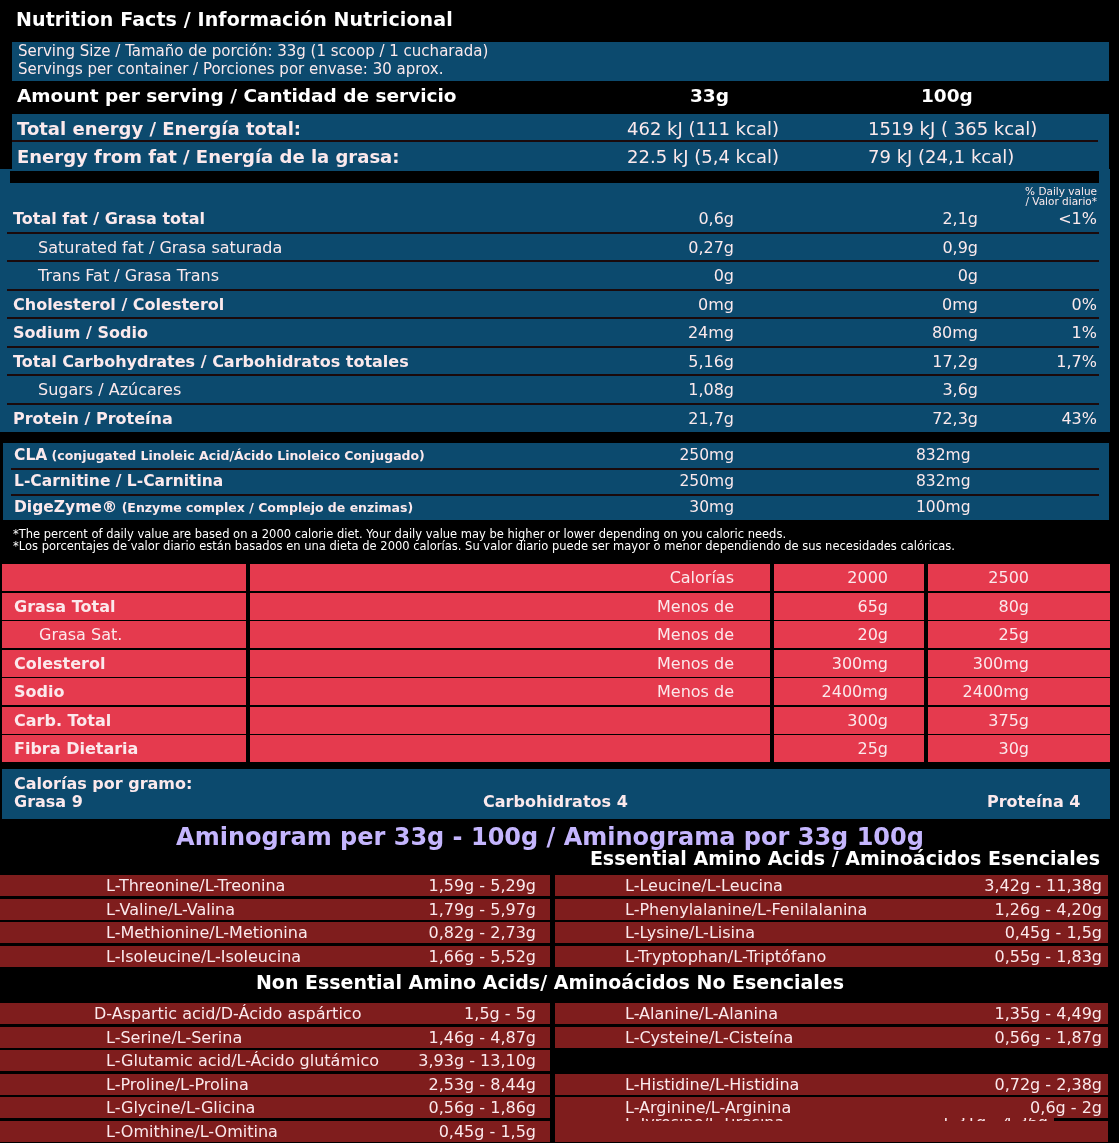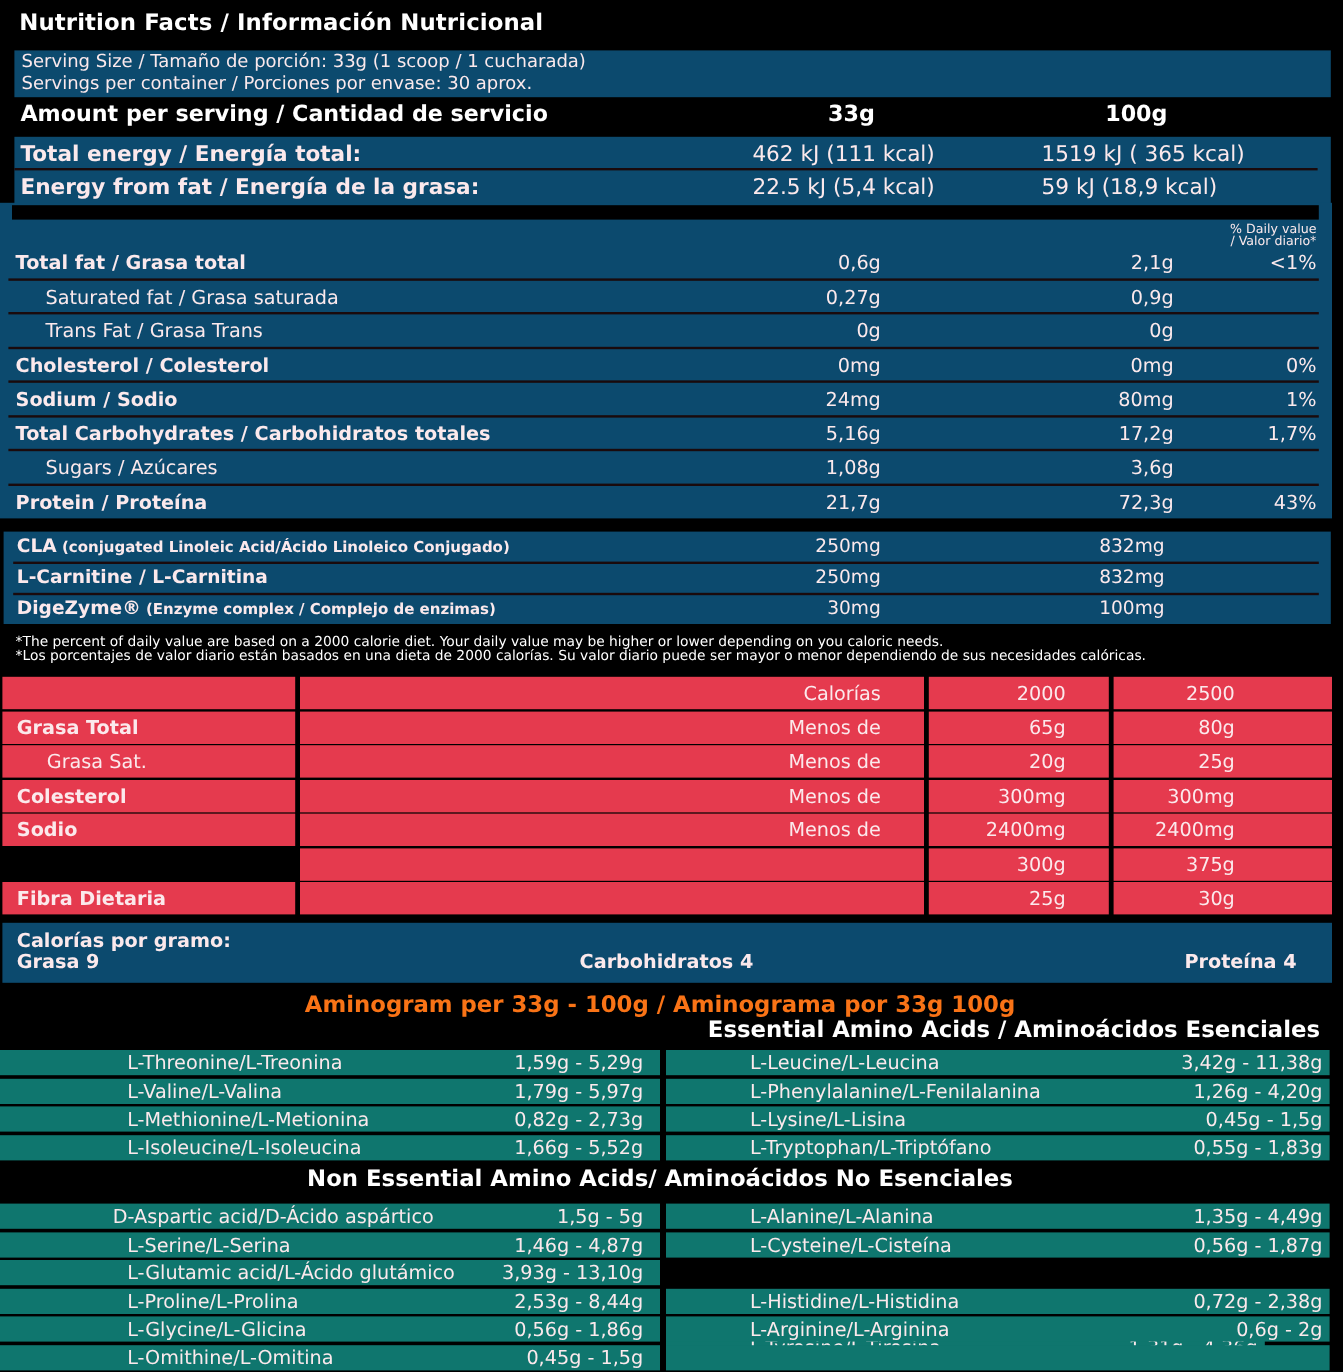--- a/index.html
+++ b/index.html
@@ -61,25 +61,25 @@
   .dcell .t { position: absolute; top: 4px; }
 
   
   #cpg { left: 2px; top: 769px; width: 1108px; height: 50px; font-size: 16px; font-weight: bold; }
   #cpg .t1 { position: absolute; left: 12px; top: 5px; }
   #cpg .t2 { position: absolute; left: 12px; top: 23px; }
   #cpg .t3 { position: absolute; left: 481px; top: 23px; }
   #cpg .t4 { position: absolute; left: 985px; top: 23px; }
 
   
-  #amino-h1 { left: 0; width: 1100px; top: 827px; text-align: center; font-size: 19px; font-weight: bold; color: #f97316; line-height: 21px; }
+  #amino-h1 { left: 0; width: 1100px; top: 827px; text-align: center; font-size: 24px; font-weight: bold; color: #c4b5fd; line-height: 21px; }
   #amino-h2 { left: 0; width: 1100px; top: 848px; text-align: right; font-size: 19px; font-weight: bold; color: #fff; line-height: 21px; }
   #amino-h3 { left: 0; width: 1100px; top: 972px; text-align: center; font-size: 19px; font-weight: bold; color: #fff; line-height: 21px; }
 
-  .arow { position: absolute; height: 21px; background: #0f766e; font-size: 16px; }
+  .arow { position: absolute; height: 21px; background: #7f1d1d; font-size: 16px; }
   .arow .n { position: absolute; top: 1px; }
   .arow .v { position: absolute; top: 1px; }
 </style>
 </head>
 <body>
 
 <div id="title" class="abs">Nutrition Facts / Información Nutricional</div>
 
 <div id="serving" class="abs red">
   <div class="l1">Serving Size / Tamaño de porción: 33g (1 scoop / 1 cucharada)</div>
@@ -92,21 +92,21 @@
 
 <div id="energy" class="abs red">
   <div class="erow" style="top:0">
     <span class="lab">Total energy / Energía total:</span>
     <span class="v33">462 kJ (111 kcal)</span>
     <span class="v100">1519 kJ ( 365 kcal)</span>
   </div>
   <div class="erow" style="top:28px">
     <span class="lab">Energy from fat / Energía de la grasa:</span>
     <span class="v33">22.5 kJ (5,4 kcal)</span>
-    <span class="v100">59  kJ (18,9 kcal)</span>
+    <span class="v100">79  kJ (24,1 kcal)</span>
   </div>
 </div>
 <div id="energy-div" class="abs"></div>
 
 <div id="nutr" class="abs red"></div>
 <div id="nutr-bar" class="abs"></div>
 <div id="dv-head" class="abs">
   <div>% Daily value</div>
   <div>/ Valor diario*</div>
 </div>
@@ -258,20 +258,23 @@
         <span class="t" style="right:36px">Menos de</span>
       </div>
       <div class="dcell" style="left:772px;width:150px">
         <span class="t" style="right:36px">2400mg</span>
       </div>
       <div class="dcell" style="left:926px;width:182px">
         <span class="t" style="right:81px">2400mg</span>
       </div>
     </div>
     <div class="drow" style="top:142.5px">
+      <div class="dcell" style="left:0px;width:244px">
+        <span class="t" style="left:12px;font-weight:bold">Carb. Total</span>
+      </div>
       <div class="dcell" style="left:248px;width:520px">
         <span class="t" style="right:36px"></span>
       </div>
       <div class="dcell" style="left:772px;width:150px">
         <span class="t" style="right:36px">300g</span>
       </div>
       <div class="dcell" style="left:926px;width:182px">
         <span class="t" style="right:81px">375g</span>
       </div>
     </div>

